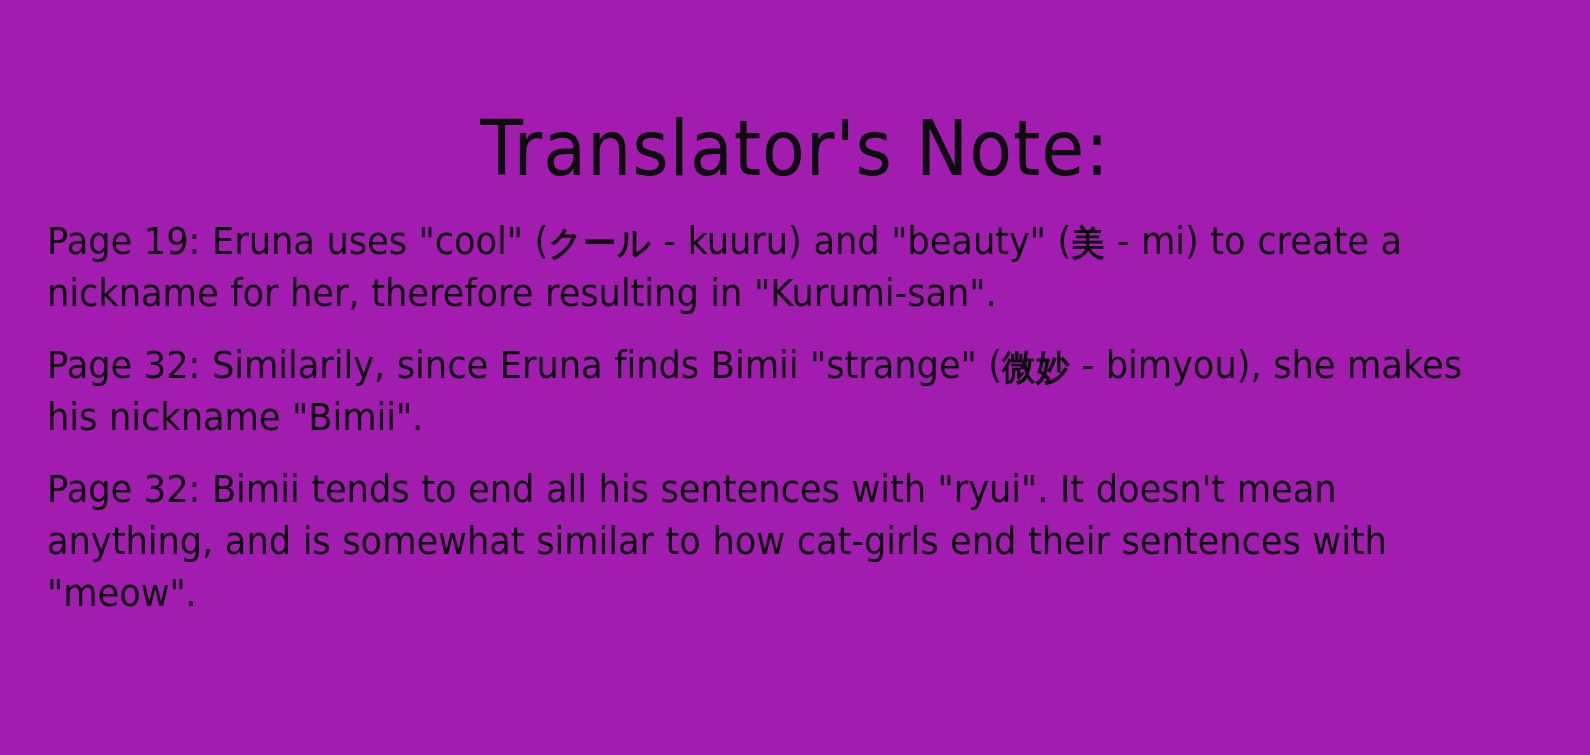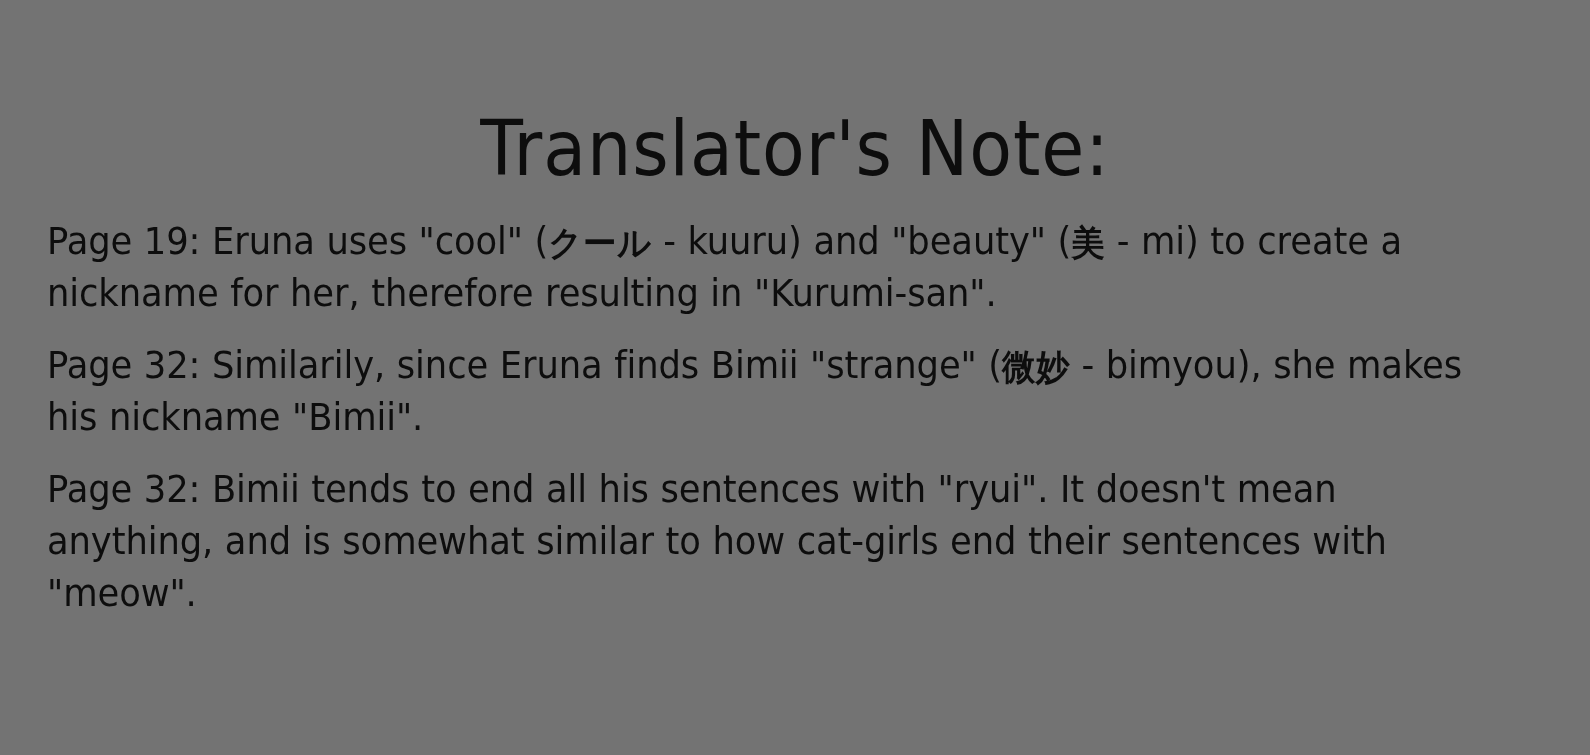--- a/index.html
+++ b/index.html
@@ -73,21 +73,21 @@
     font-weight: 700;
     font-size: 35px;
     letter-spacing: 0.5px;
     display: inline-block;
     transform: translateY(1px);
   }
 </style>
 </head>
 <body style="background: rgb(255, 255, 255);">
 
-<div class="page" style="background: #737373;">
+<div class="page" style="background: #a21caf;">
 
   <h1 class="note-title" style="color: rgb(13, 13, 13);">Translator's Note:</h1>
 
   <div class="note-body">
 
     <p class="note-para" style="color: rgb(13, 13, 13);">Page 19: Eruna uses "cool" (<span class="cjk">クール</span> - kuuru) and "beauty" (<span class="cjk">美</span> - mi) to create a nickname for her, therefore resulting in "Kurumi-san".</p>
 
     <p class="note-para" style="color: rgb(13, 13, 13);">Page 32: Similarily, since Eruna finds Bimii "strange" (<span class="cjk">微妙</span> - bimyou), she makes his nickname "Bimii".</p>
 
     <p class="note-para" style="color: rgb(13, 13, 13);">Page 32: Bimii tends to end all his sentences with "ryui". It doesn't mean anything, and is somewhat similar to how cat-girls end their sentences with "meow".</p>

